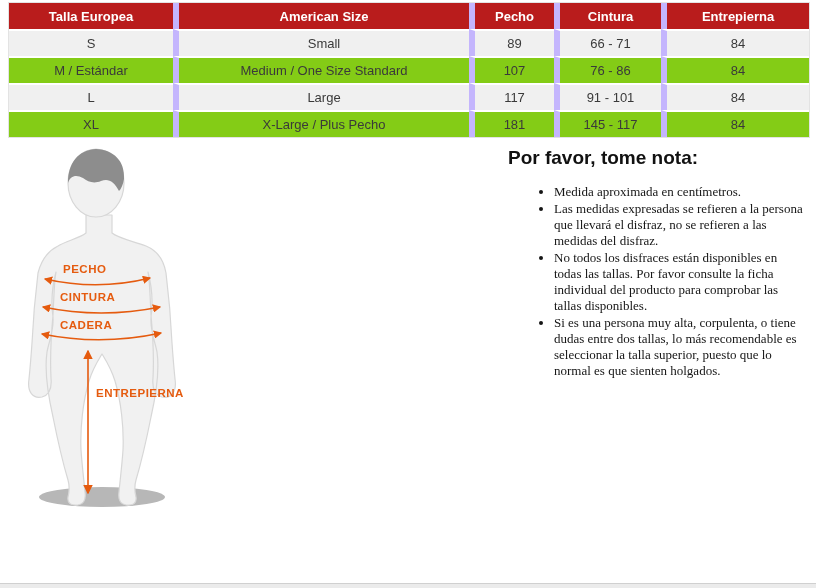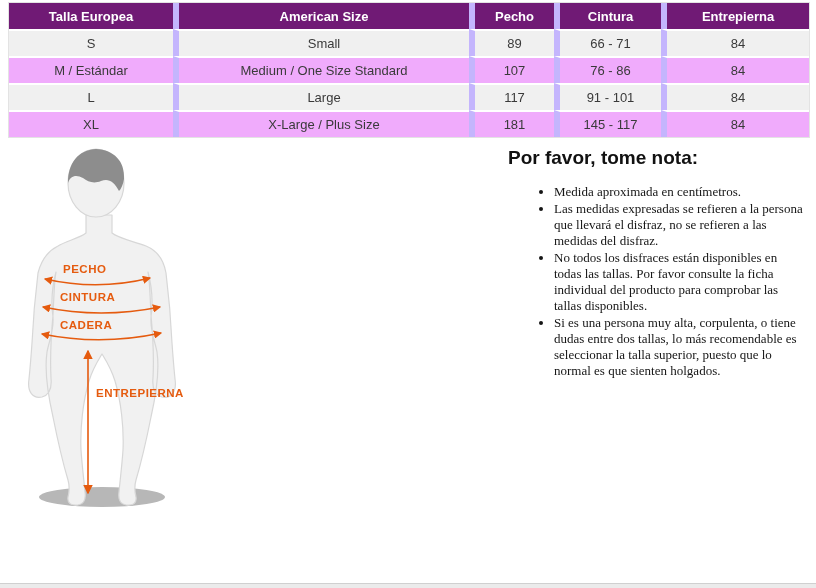--- a/index.html
+++ b/index.html
@@ -4,24 +4,24 @@
 <style>
   * { margin:0; padding:0; box-sizing:border-box; }
   html,body { width:816px; height:588px; background:#ffffff; overflow:hidden;
               font-family:"Liberation Sans", sans-serif; position:relative; }
 
   
   .size-table-wrap { position:absolute; left:8px; top:2px; width:800px; }
   table { width:800px; border-collapse:separate; border-spacing:0; table-layout:fixed;
           border:1px solid #e3e3e3; }
   col.c1{width:164px} col.c2{width:296px} col.c3{width:85px} col.c4{width:107px} col.c5{width:148px}
-  th { background:#701a75; color:#ffffff; font-size:13px; font-weight:bold;
+  th { background:#b91c1c; color:#ffffff; font-size:13px; font-weight:bold;
        height:26px; text-align:center; vertical-align:middle; }
   td { font-size:13px; color:#3a3a3a; height:27px; text-align:center; vertical-align:middle;
-       background:#f0abfc; border-top:2px solid #ffffff; }
+       background:#84cc16; border-top:2px solid #ffffff; }
   th + th, td + td { border-left:6px solid #c4b5fd; }
   tbody tr:nth-child(odd) td { background:#f0f0f0; }
 
   
   .figure { position:absolute; left:20px; top:145px; width:190px; height:392px; }
 
   
   .notes { position:absolute; left:508px; top:147px; width:300px; color:#111111; }
   .notes-title { font-size:19px; font-weight:bold; margin-bottom:15px; }
   .notes ul { margin:0; padding-left:46px; width:298px;font-family:Liberation Serif, serif; }
@@ -69,21 +69,21 @@
       </tr>
       <tr>
         <td>L</td>
         <td>Large</td>
         <td>117</td>
         <td>91 - 101</td>
         <td>84</td>
       </tr>
       <tr>
         <td>XL</td>
-        <td>X-Large / Plus Size</td>
+        <td>X-Large / Plus Pecho</td>
         <td>181</td>
         <td>145 - 117</td>
         <td>84</td>
       </tr>
     </tbody>
   </table>
 </div>
 
 <div class="figure">
   <svg width="190" height="392" viewBox="0 0 190 392" xmlns="http://www.w3.org/2000/svg">

